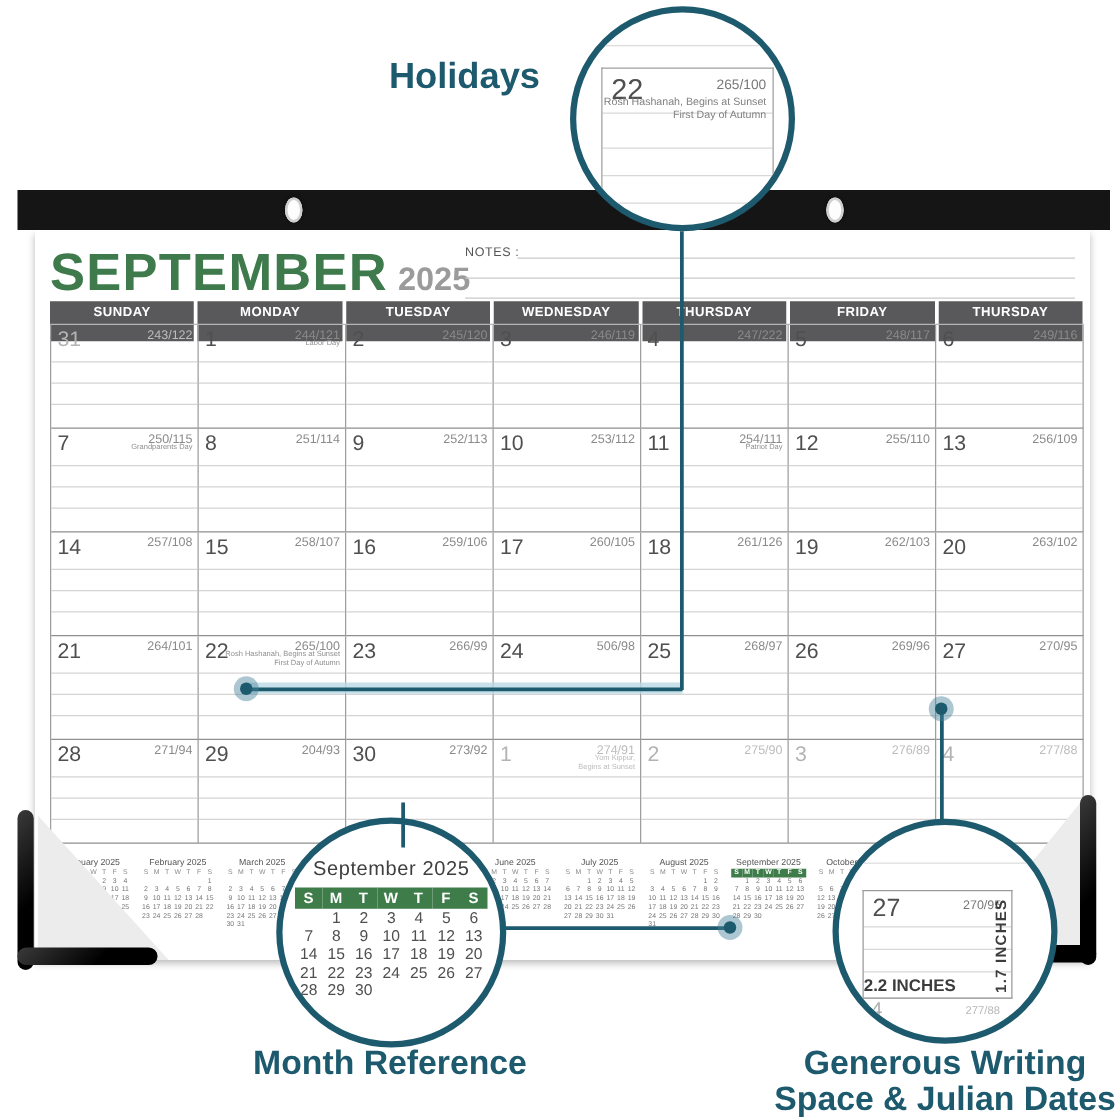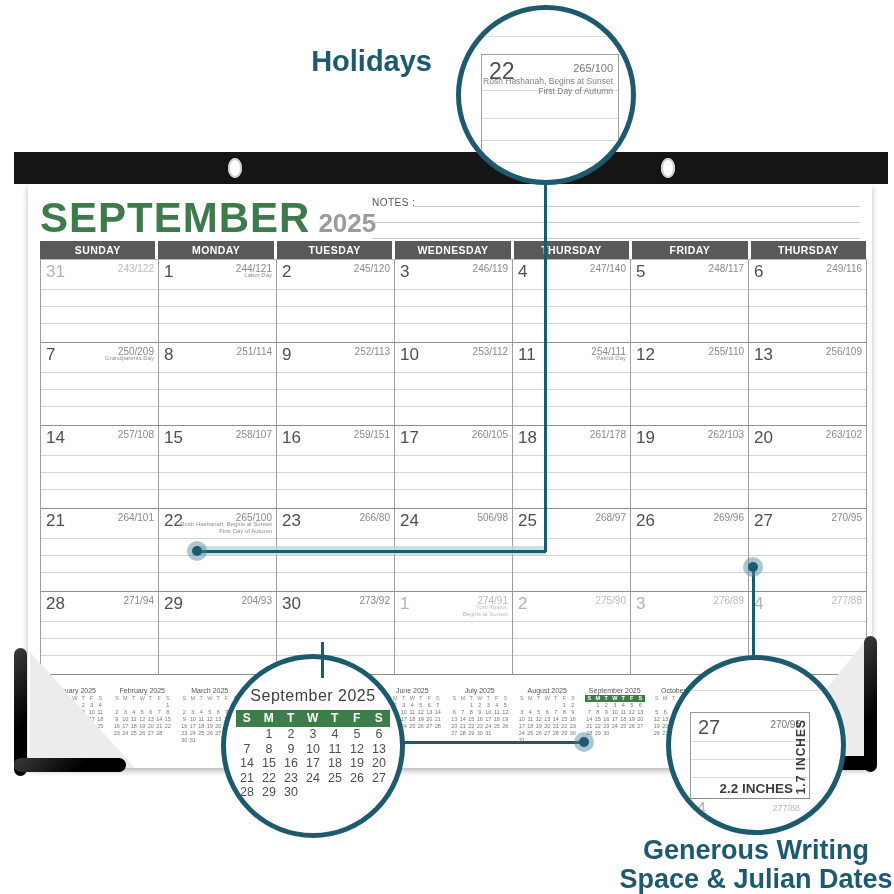--- a/index.html
+++ b/index.html
@@ -20,21 +20,21 @@
          box-shadow:0 3px 6px rgba(0,0,0,.28);z-index:1;}
   .title{position:absolute;left:40px;top:194px;z-index:2;white-space:nowrap;}
   .title .mon{font-size:42px;font-weight:bold;color:#3e7a4c;letter-spacing:1px;}
   .title .yr{font-size:26px;font-weight:bold;color:#9b9b9b;margin-left:8px;}
   .notes-label{position:absolute;left:372px;top:197px;font-size:10px;color:#555;z-index:2;letter-spacing:.5px;}
   .nline{position:absolute;height:1px;background:#c9c9c9;z-index:2;}
   .nline.n1{left:414px;top:206px;width:446px;}
   .nline.n2{left:372px;top:222px;width:488px;}
   .nline.n3{left:372px;top:238px;width:488px;}
   
-  .wrow{position:absolute;left:40px;top:241px;width:826px;height:18px;display:grid;
+  .wrow{position:absolute;left:40px;top:241px;width:826px;height:32px;display:grid;
         grid-template-columns:repeat(7,1fr);gap:3px;z-index:2;}
   .wd{background:#59595b;color:#fff;font-size:10.5px;font-weight:bold;text-align:center;
       line-height:18px;letter-spacing:.4px;}
   
   .grid{position:absolute;left:40px;top:259px;width:826px;height:415px;display:grid;
         grid-template-columns:repeat(7,1fr);grid-template-rows:repeat(5,1fr);
         border-left:1px solid #9e9e9e;border-top:1px solid #b5b5b5;z-index:2;}
   .cell{position:relative;border-right:1px solid #9e9e9e;border-bottom:1px solid #8f8f8f;
         background-image:linear-gradient(#d4d4d4,#d4d4d4),linear-gradient(#d4d4d4,#d4d4d4),linear-gradient(#d4d4d4,#d4d4d4);
         background-size:100% 1px,100% 1px,100% 1px;background-position:0 29px,0 46px,0 63px;background-repeat:no-repeat;}
@@ -95,21 +95,21 @@
   .r-line{position:absolute;left:8px;right:8px;top:30px;height:1px;background:#ddd;}
   .r-box{position:absolute;left:19px;top:52px;width:118px;height:85px;
          border:1px solid #9a9a9a;border-bottom-color:#8a8a8a;
          background-image:linear-gradient(#d8d8d8,#d8d8d8),linear-gradient(#d8d8d8,#d8d8d8),linear-gradient(#d8d8d8,#d8d8d8);
          background-size:100% 1px,100% 1px,100% 1px;
          background-position:0 28px,0 46px,0 64px;background-repeat:no-repeat;}
   .r-num{position:absolute;left:7px;top:3px;font-size:20px;color:#4f4f4f;}
   .r-jul{position:absolute;right:8px;top:6px;font-size:10px;color:#777;}
   .r-h{position:absolute;right:1px;bottom:4px;writing-mode:vertical-rl;transform:rotate(180deg);
        font-size:12px;font-weight:bold;color:#3c3c3c;letter-spacing:1px;}
-  .r-w{position:absolute;left:0;right:16px;bottom:2px;text-align:right;font-size:13.5px;font-weight:bold;color:#3c3c3c;}
+  .r-w{position:absolute;left:0;right:16px;bottom:2px;text-align:left;font-size:13.5px;font-weight:bold;color:#3c3c3c;}
   .r-next{position:absolute;left:19px;top:140px;width:118px;}
   .r-next .nd{position:absolute;left:7px;top:0;font-size:16px;color:#b0b0b0;}
   .r-next .nj{position:absolute;right:8px;top:3px;font-size:9px;color:#b8b8b8;}
   
   .cb-inner{position:absolute;left:50%;top:28px;transform:translateX(-50%);width:154px;}
 </style>
 </head>
 <body>
 
 <div class="stage">
@@ -157,33 +157,33 @@
       <div class="cell">
         <div class="num">2</div>
         <div class="jul">245/120</div>
       </div>
       <div class="cell">
         <div class="num">3</div>
         <div class="jul">246/119</div>
       </div>
       <div class="cell">
         <div class="num">4</div>
-        <div class="jul">247/140</div>
+        <div class="jul">247/222</div>
       </div>
       <div class="cell">
         <div class="num">5</div>
         <div class="jul">248/117</div>
       </div>
       <div class="cell">
         <div class="num">6</div>
         <div class="jul">249/116</div>
       </div>
       <div class="cell">
         <div class="num">7</div>
-        <div class="jul">250/209</div>
+        <div class="jul">250/115</div>
         <div class="hol">
           <div>Grandparents Day</div>
         </div>
       </div>
       <div class="cell">
         <div class="num">8</div>
         <div class="jul">251/114</div>
       </div>
       <div class="cell">
         <div class="num">9</div>
@@ -211,29 +211,29 @@
       <div class="cell">
         <div class="num">14</div>
         <div class="jul">257/108</div>
       </div>
       <div class="cell">
         <div class="num">15</div>
         <div class="jul">258/107</div>
       </div>
       <div class="cell">
         <div class="num">16</div>
-        <div class="jul">259/151</div>
+        <div class="jul">259/106</div>
       </div>
       <div class="cell">
         <div class="num">17</div>
         <div class="jul">260/105</div>
       </div>
       <div class="cell">
         <div class="num">18</div>
-        <div class="jul">261/178</div>
+        <div class="jul">261/126</div>
       </div>
       <div class="cell">
         <div class="num">19</div>
         <div class="jul">262/103</div>
       </div>
       <div class="cell">
         <div class="num">20</div>
         <div class="jul">263/102</div>
       </div>
       <div class="cell">
@@ -243,21 +243,21 @@
       <div class="cell">
         <div class="num">22</div>
         <div class="jul">265/100</div>
         <div class="hol">
           <div>Rosh Hashanah, Begins at Sunset</div>
           <div>First Day of Autumn</div>
         </div>
       </div>
       <div class="cell">
         <div class="num">23</div>
-        <div class="jul">266/80</div>
+        <div class="jul">266/99</div>
       </div>
       <div class="cell">
         <div class="num">24</div>
         <div class="jul">506/98</div>
       </div>
       <div class="cell">
         <div class="num">25</div>
         <div class="jul">268/97</div>
       </div>
       <div class="cell">
@@ -937,19 +937,20 @@
       <div class="r-h">1.7 INCHES</div>
       <div class="r-w">2.2 INCHES</div>
     </div>
     <div class="r-next">
       <span class="nd">4</span>
       <span class="nj">277/88</span>
     </div>
   </div>
 
   <div class="ann ann-bl">
+    <div>Month Reference</div>
   </div>
   <div class="ann ann-br">
     <div>Generous Writing</div>
     <div>Space &amp; Julian Dates</div>
   </div>
 
 </div>
 
 </body></html>

